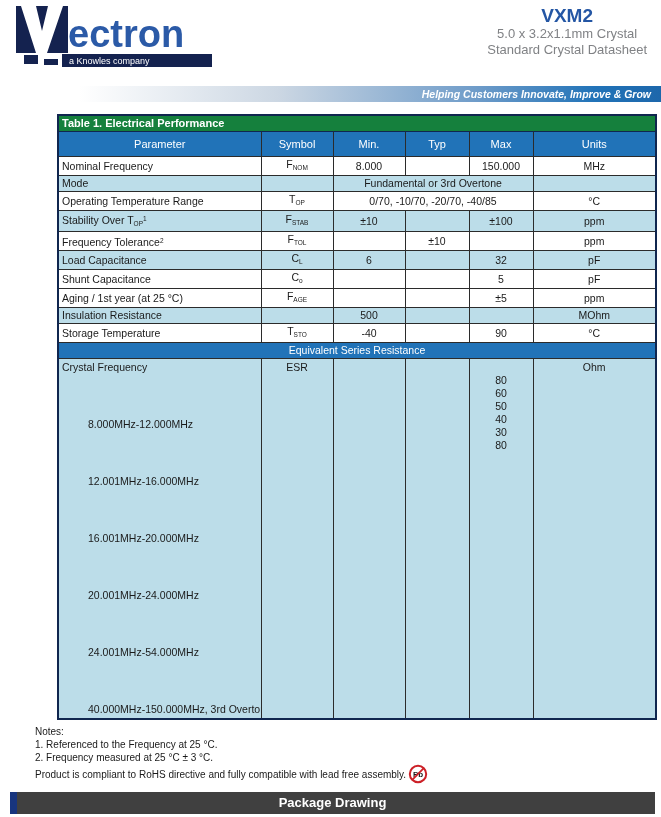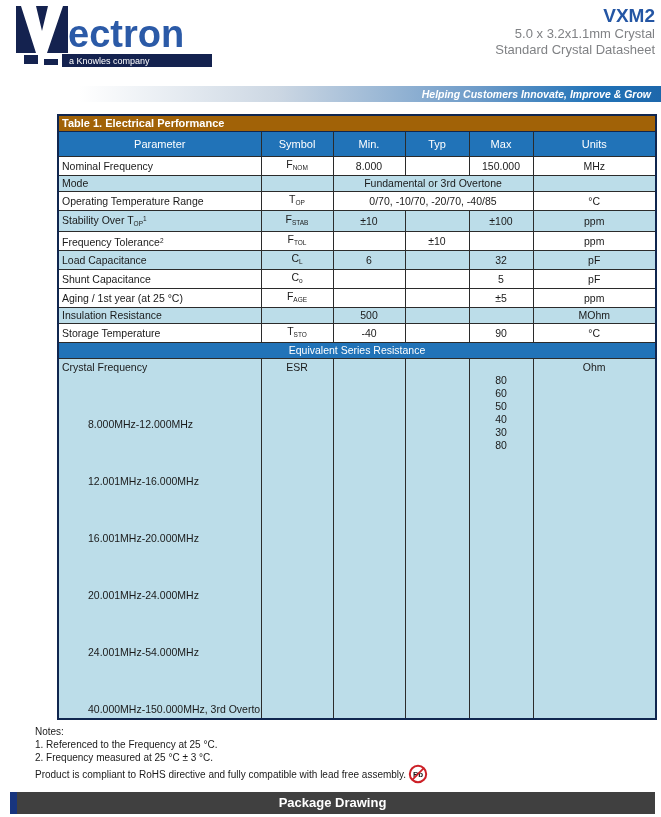--- a/index.html
+++ b/index.html
@@ -1,31 +1,31 @@
 <!DOCTYPE html>
 <html><head>
 <meta charset="utf-8">
 <style>
   html,body{margin:0;padding:0;}
   body{width:661px;height:817px;background:#ffffff;font-family:"Liberation Sans",sans-serif;position:relative;overflow:hidden;}
 
   
   .header{position:relative;height:86px;}
   .logo{position:absolute;left:16px;top:6px;}
-  .head-right{position:absolute;right:6px;top:6px;text-align:right;}
+  .head-right{position:absolute;right:14px;top:6px;text-align:center;}
   .product{color:#2456a4;font-weight:bold;font-size:19px;line-height:20px;}
   .sub{color:#808285;font-size:13px;line-height:16px;}
   .grad-bar{height:16px;background:linear-gradient(90deg,#ffffff 0%,#ffffff 12%,#ccd7e3 42%,#6f9cc9 72%,#2173b8 90%,#1d67ab 100%);
     color:#fff;font-style:italic;font-size:10.5px;font-weight:bold;text-align:right;line-height:16px;padding-right:10px;box-sizing:border-box;padding-left:32px;}
 
   
   table{border-collapse:collapse;margin:12px 0 0 57px;width:598px;table-layout:fixed;font-size:10.5px;color:#1a1a1a;border:2px solid #10264f;}
   td{border:1px solid #2b2b2b;padding:2px 3px;height:11px;line-height:11px;overflow:hidden;white-space:nowrap;}
   tr.shaded td{background:#bcdde9;}
-  .title-row td{background:#a16207;color:#ffffff;font-weight:bold;font-size:11px;border-bottom:1px solid #10264f;}
+  .title-row td{background:#15803d;color:#ffffff;font-weight:bold;font-size:11px;border-bottom:1px solid #10264f;}
   .head-row td{background:#2173b8;color:#ffffff;text-align:center;height:20px;vertical-align:middle;font-size:11px;}
   .esr-head td{background:#2173b8;color:#ffffff;text-align:center;font-size:10.5px;}
   .center{text-align:center;}
   sub{font-size:6.5px;vertical-align:-2px;letter-spacing:0;}
   sup{font-size:6.5px;vertical-align:3px;}
   .esr-row td{vertical-align:top;background:#bcdde9;}
   .line{line-height:13px;height:13px;white-space:nowrap;}
   .ind{padding-left:26px;margin-top:44px;}
 
   

